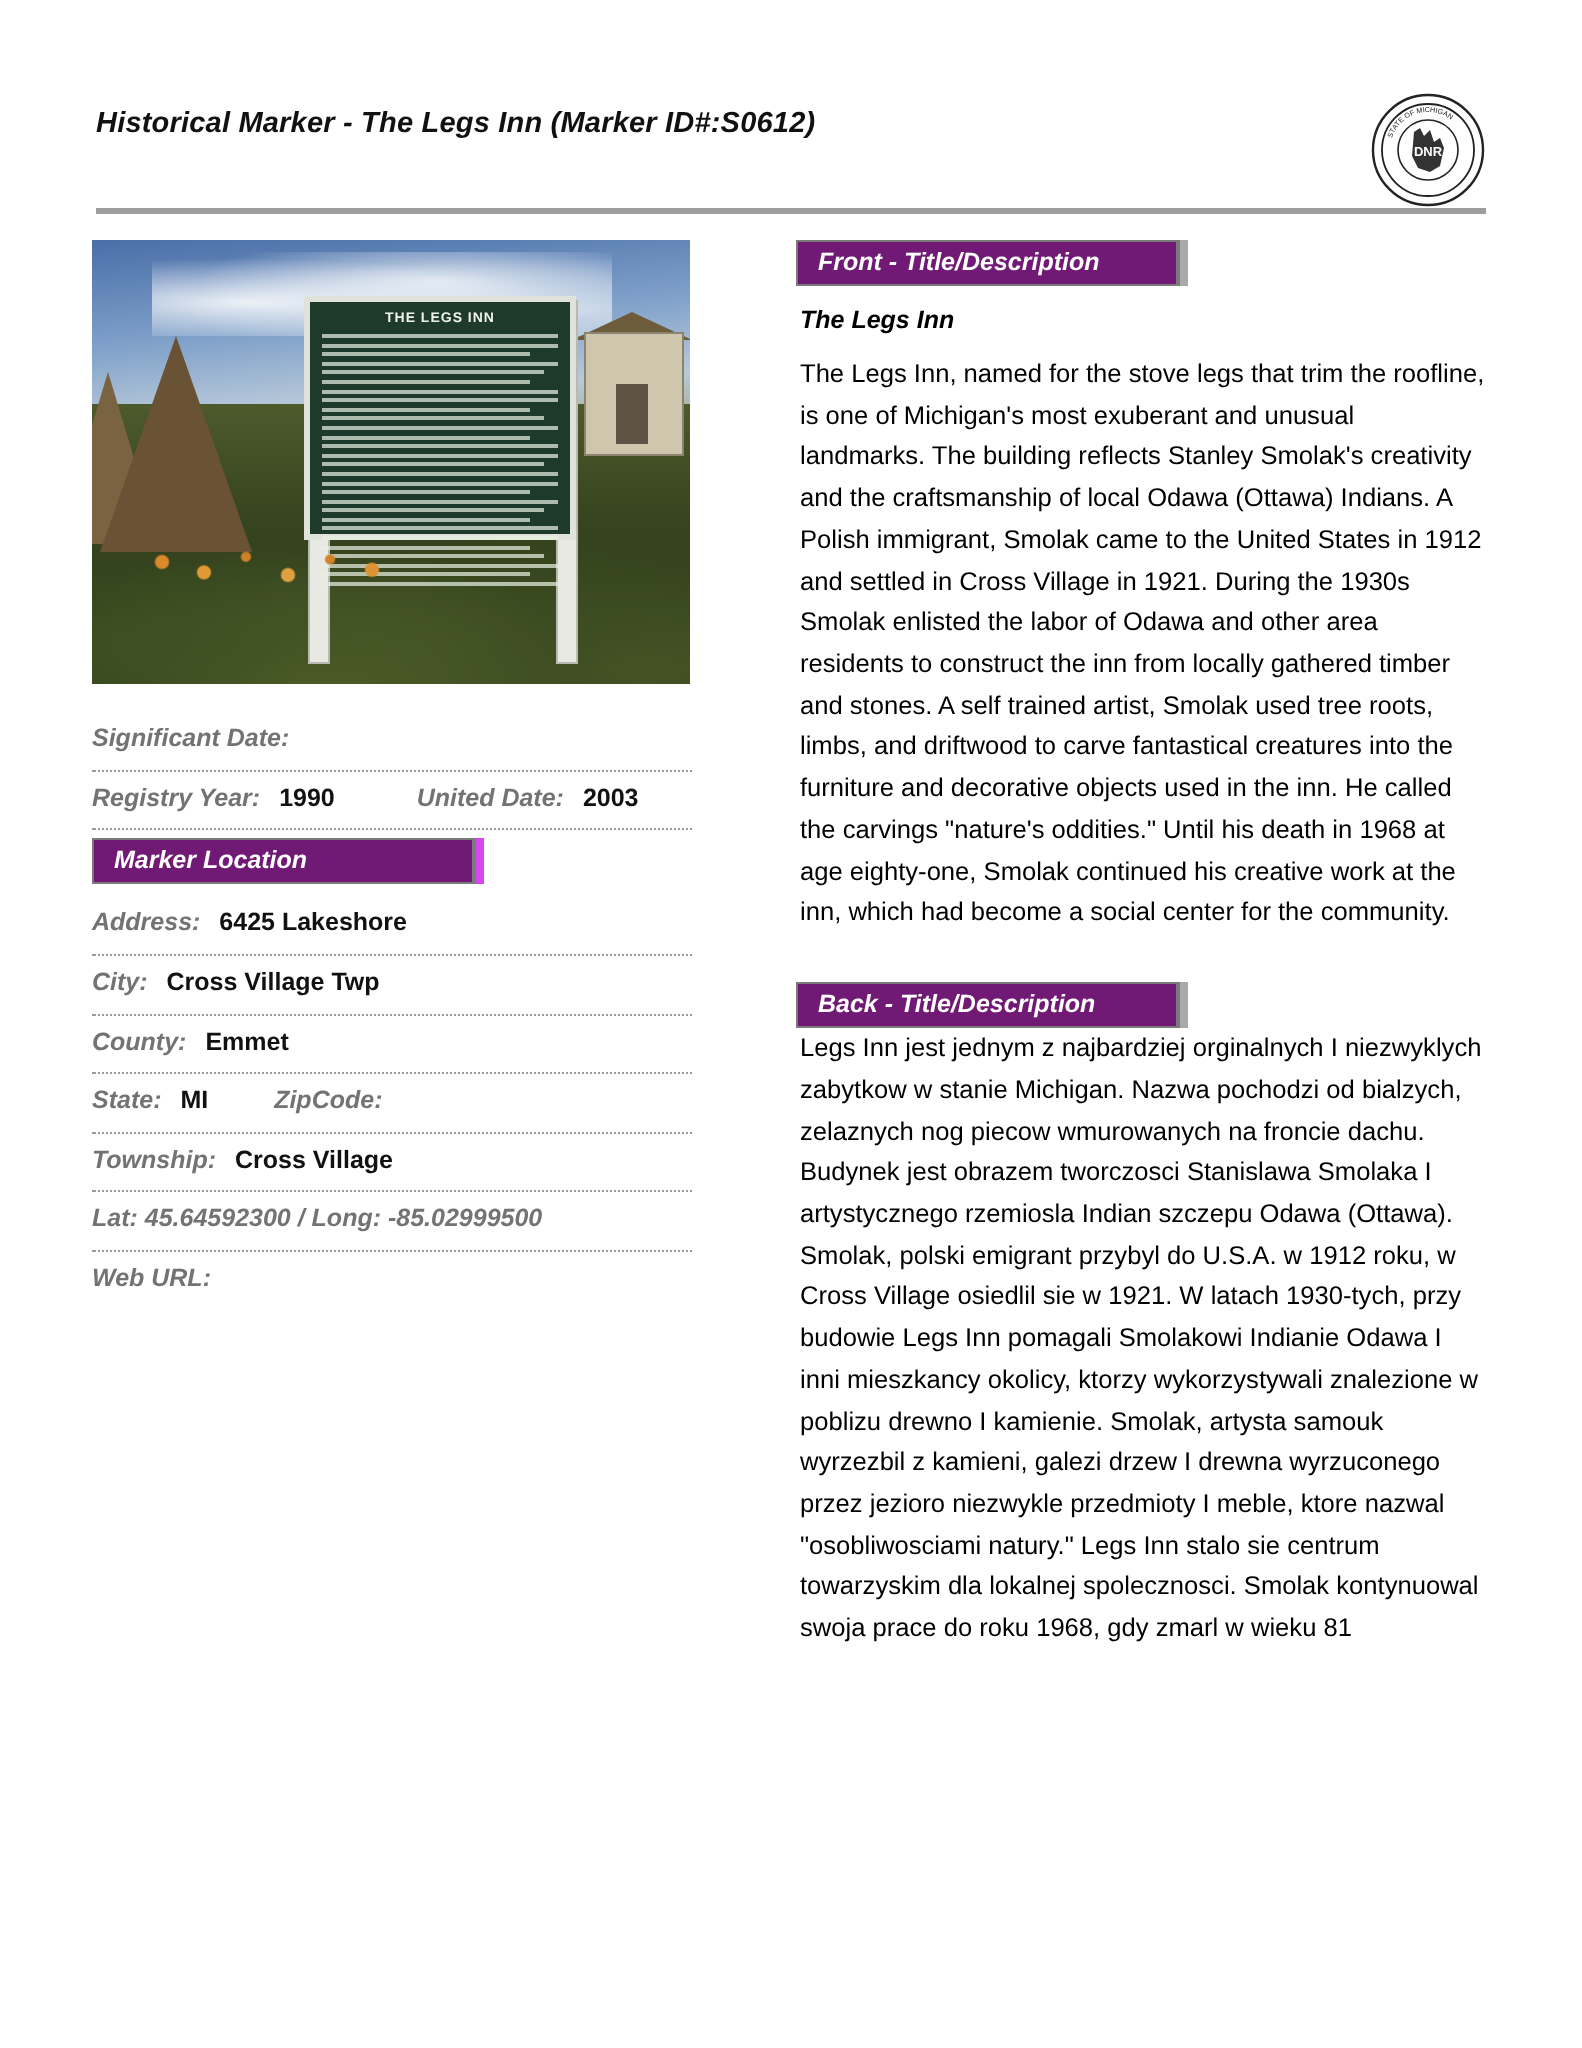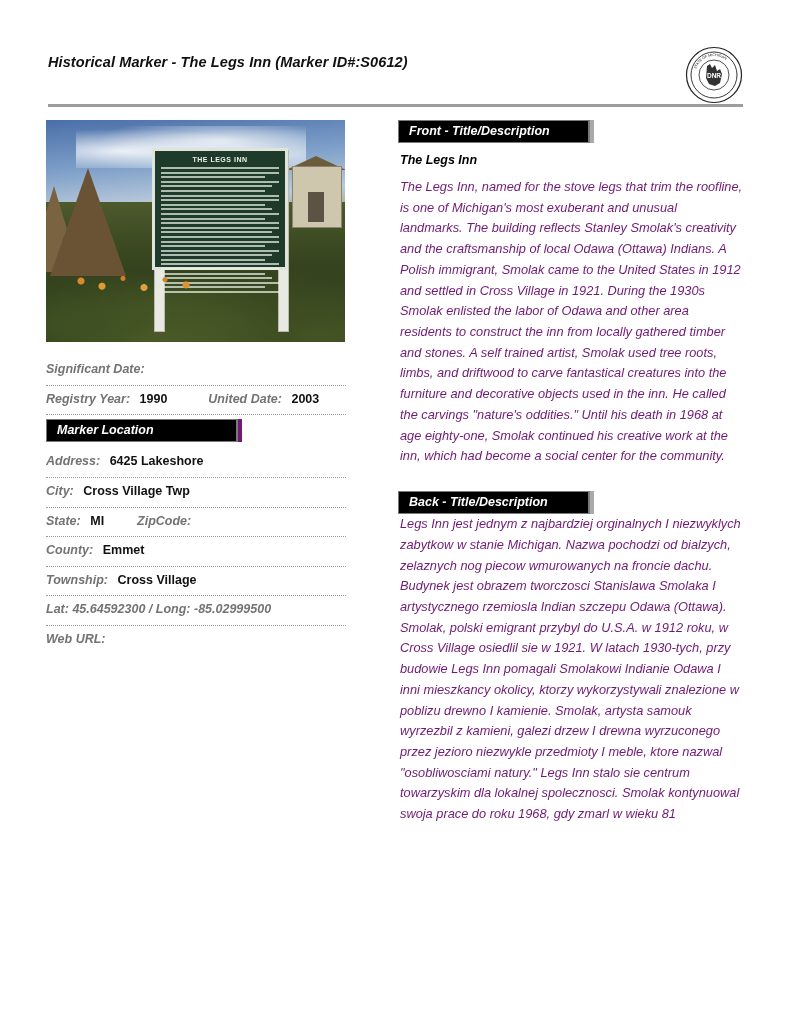--- a/index.html
+++ b/index.html
@@ -215,34 +215,34 @@
     font-weight: bold;
     font-style: normal;
     color: #111;
     margin-left: 6px;
   }
   .dotted {
     border-bottom: 1px dotted #9a9a9a;
   }
   .section-chip {
     display: inline-block;
-    background: #000000;
+    background: #701a75;
     color: #ffffff;
     font-weight: bold;
     font-style: italic;
     font-size: 12.5px;
     padding: 3px 10px 4px 10px;
     border: 1px solid #7a7a7a;
     border-right: 2px solid #7a7a7a;
   }
   .chip-wrap-left {
     margin-top: 4px;
     margin-bottom: 6px;
     width: 196px;
-    border-right: 4px solid #701a75;
+    border-right: 4px solid #d946ef;
     box-sizing: border-box;
   }
   .chip-wrap-left .section-chip { width: 100%; box-sizing: border-box; }
 
   .inline-pair { display: inline-block; }
   .gap-lg { display: inline-block; width: 34px; }
   .gap-md { display: inline-block; width: 26px; }
 
   
   .right-col {
@@ -259,23 +259,22 @@
   .chip-wrap-right .section-chip { width: 100%; box-sizing: border-box; }
   .sub-title {
     font-weight: bold;
     font-style: italic;
     font-size: 12.5px;
     margin: 10px 0 10px 2px;
   }
   .body-text {
     font-size: 12.8px;
     line-height: 1.62;
-    color: #701a75;
+    color: #000000;
     margin: 0 0 0 2px;
-    font-style: italic;
   }
   .back-block { margin-top: 24px; }
   .back-body { }
 </style>
 </head>
 <body>
 
 <div class="page">
 
   <div class="header">
@@ -374,37 +373,37 @@
         <span class="field-label">Address:</span>
         <span class="field-value">6425 Lakeshore</span>
       </div>
 
       <div class="field-row dotted">
         <span class="field-label">City:</span>
         <span class="field-value">Cross Village Twp</span>
       </div>
 
       <div class="field-row dotted">
+        <span class="field-label">County:</span>
+        <span class="field-value">Emmet</span>
+      </div>
+
+      <div class="field-row dotted">
         <span class="inline-pair">
           <span class="field-label">State:</span>
           <span class="field-value">MI</span>
         </span>
         <span class="gap-md"></span>
         <span class="inline-pair">
           <span class="field-label">ZipCode:</span>
           <span class="field-value"></span>
         </span>
       </div>
 
       <div class="field-row dotted">
-        <span class="field-label">County:</span>
-        <span class="field-value">Emmet</span>
-      </div>
-
-      <div class="field-row dotted">
         <span class="field-label">Township:</span>
         <span class="field-value">Cross Village</span>
       </div>
 
       <div class="field-row dotted">
         <span class="field-label">Lat: 45.64592300 / Long: -85.02999500</span>
       </div>
 
       <div class="field-row">
         <span class="field-label">Web URL:</span>

